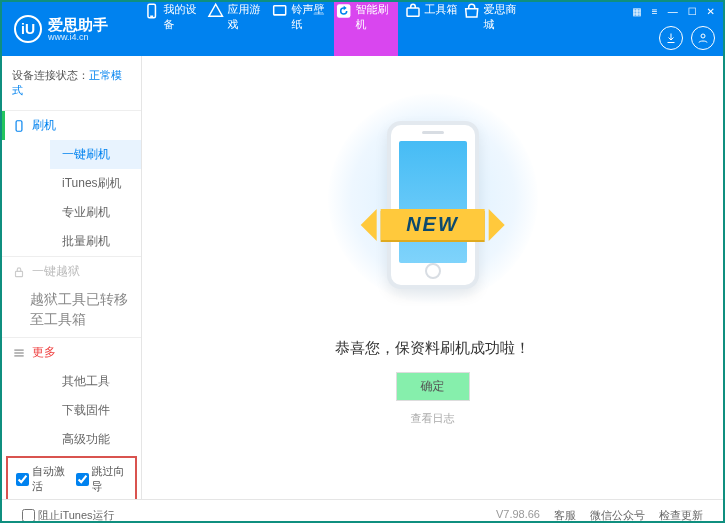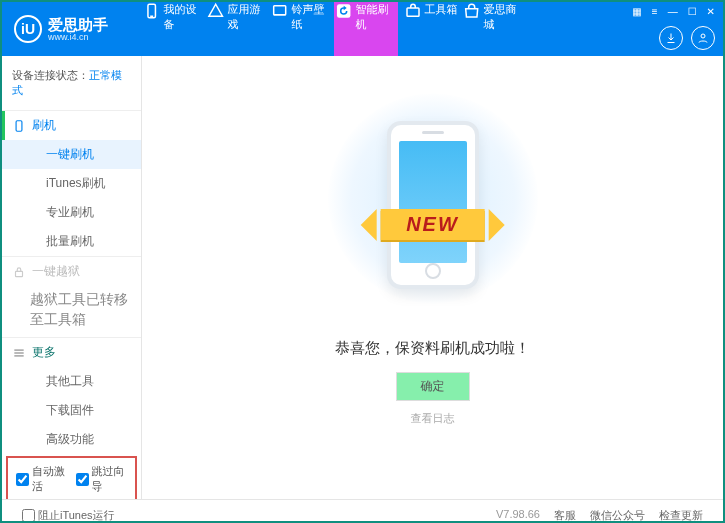--- a/index.html
+++ b/index.html
@@ -15,39 +15,39 @@
 .nav-item svg, .nav-ico { width: 20px; height: 18px; }
 .win-controls { position: absolute; right: 0; top: 0; display: flex; gap: 2px; padding: 2px 4px; }
 .win-controls span, .win-controls .wc { font-size: 10px; padding: 2px 4px; cursor: pointer; }
 .header-right { position: absolute; right: 8px; bottom: 6px; display: flex; gap: 8px; }
 .circ-btn { width: 24px; height: 24px; border: 1.5px solid #fff; border-radius: 50%; display: flex; align-items: center; justify-content: center; cursor: pointer; }
 .body { display: flex; height: calc(100% - 54px - 22px); }
 .sidebar { width: 140px; border-right: 1px solid #e5e5e5; display: flex; flex-direction: column; font-size: 12px; color: #555; overflow: hidden; }
 .status-row { padding: 12px 10px; font-size: 11px; color: #555; }
 .status-val { color: #0082ef; }
 .side-sec { border-top: 1px solid #eee; }
-.side-head { display: flex; align-items: center; padding: 6px 10px; gap: 6px; color: #0f766e; font-size: 12px; }
+.side-head { display: flex; align-items: center; padding: 6px 10px; gap: 6px; color: #ef4444; font-size: 12px; }
 .side-head.blue { border-left: 3px solid #22c55e; color: #0082ef; padding-left: 7px; }
-.side-item { padding: 6px 10px 6px 44px; cursor: pointer; color: #666; }
+.side-item { padding: 6px 10px 6px 12px; cursor: pointer; color: #666; margin-left: 48px; }
 .side-item.active { background: #e8f3fe; color: #0082ef; }
 .side-note { font-size: 14px; color: #888; padding: 4px 10px 8px 28px; line-height: 1.4; }
 .spacer { flex: 1; }
 .check-row { padding: 6px 8px; display: flex; gap: 8px; font-size: 11px; color: #555; border: 2px solid #d9534f; margin: 2px 4px; }
 .check-row label { display: flex; align-items: center; gap: 3px; cursor: pointer; }
 .check-row input { accent-color: #0082ef; }
 .device-box { padding: 6px 8px; border-top: 1px solid #eee; }
 .dev-name { color: #0082ef; font-size: 12px; display: flex; align-items: center; gap: 4px; }
 .main { flex: 1; display: flex; flex-direction: column; align-items: center; justify-content: center; position: relative; }
 .phone-wrap { position: relative; width: 160px; height: 200px; margin-top: -20px; }
 .halo { position: absolute; left: 50%; top: 50%; width: 210px; height: 210px; transform: translate(-50%, -55%); border-radius: 50%; background: radial-gradient(circle,#d9efff 0%,#eef7ff 55%,#fff 72%); }
 .phone { position: absolute; left: 50%; top: 12px; transform: translateX(-50%); width: 92px; height: 168px; background: #fff; border: 4px solid #e3e9ef; border-radius: 14px; box-shadow: 0 6px 14px rgba(0,0,0,0.08); }
 .phone::before { content: ""; position: absolute; left: 8px; right: 8px; top: 16px; bottom: 22px; background: linear-gradient(#46bcf5,#7fd3fb); border-radius: 2px; }
 .phone::after { content: ""; position: absolute; left: 50%; bottom: 6px; transform: translateX(-50%); width: 12px; height: 12px; border: 2px solid #d8dde3; border-radius: 50%; }
 .speaker { position: absolute; left: 50%; top: 6px; transform: translateX(-50%); width: 22px; height: 3px; background: #d8dde3; border-radius: 2px; }
-.new-banner { position: absolute; left: 50%; top: 100px; transform: translateX(-50%); background: #ffc93c; color: #b91c1c; font-weight: bold; font-size: 20px; letter-spacing: 2px; padding: 4px 26px; font-style: italic; box-shadow: 0 2px 0 #e0aa1e; }
+.new-banner { position: absolute; left: 50%; top: 100px; transform: translateX(-50%); background: #ffc93c; color: #0c4a6e; font-weight: bold; font-size: 20px; letter-spacing: 2px; padding: 4px 26px; font-style: italic; box-shadow: 0 2px 0 #e0aa1e; }
 .new-banner::before, .new-banner::after { content: ""; position: absolute; top: 0; width: 0; height: 0; border: 16px solid transparent; }
 .new-banner::before { left: -20px; border-right-color: #ffc93c; border-left: none; border-top-width: 16px; border-bottom-width: 16px; }
 .new-banner::after { right: -20px; border-left-color: #ffc93c; border-right: none; border-top-width: 16px; border-bottom-width: 16px; }
 .success-text { font-size: 15px; color: #333; margin-top: 30px; }
 .ok-btn { margin-top: 14px; border: 1px solid #ddd; background: #86efac; padding: 5px 24px; font-size: 12px; color: #555; cursor: pointer; }
 .log-link { margin-top: 10px; font-size: 11px; color: #aaa; cursor: pointer; }
 .footer { height: 32px; border-top: 1px solid #e5e5e5; display: flex; align-items: center; font-size: 11px; color: #666; padding: 0 20px; gap: 14px; }
 .footer label { display: flex; align-items: center; gap: 3px; cursor: pointer; }
 .footer .f-right { margin-left: auto; display: flex; gap: 14px; }
 .footer .ver { color: #999; }

